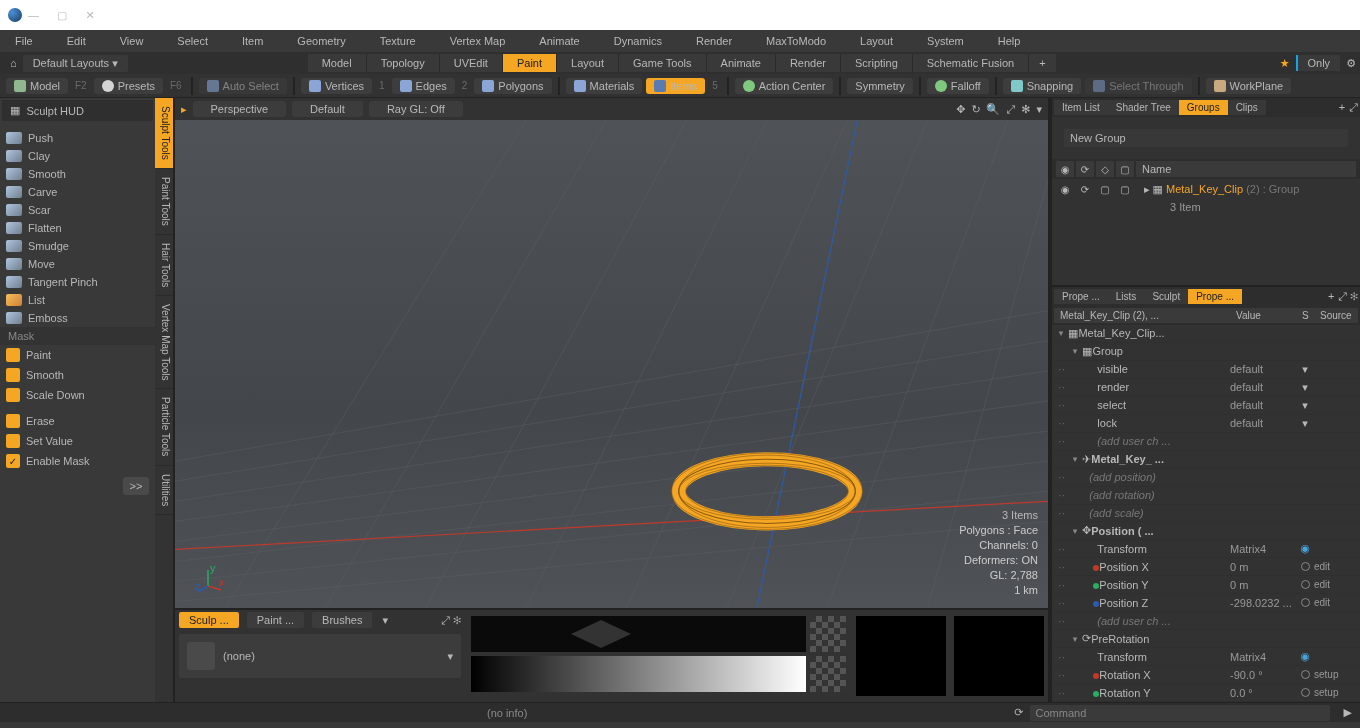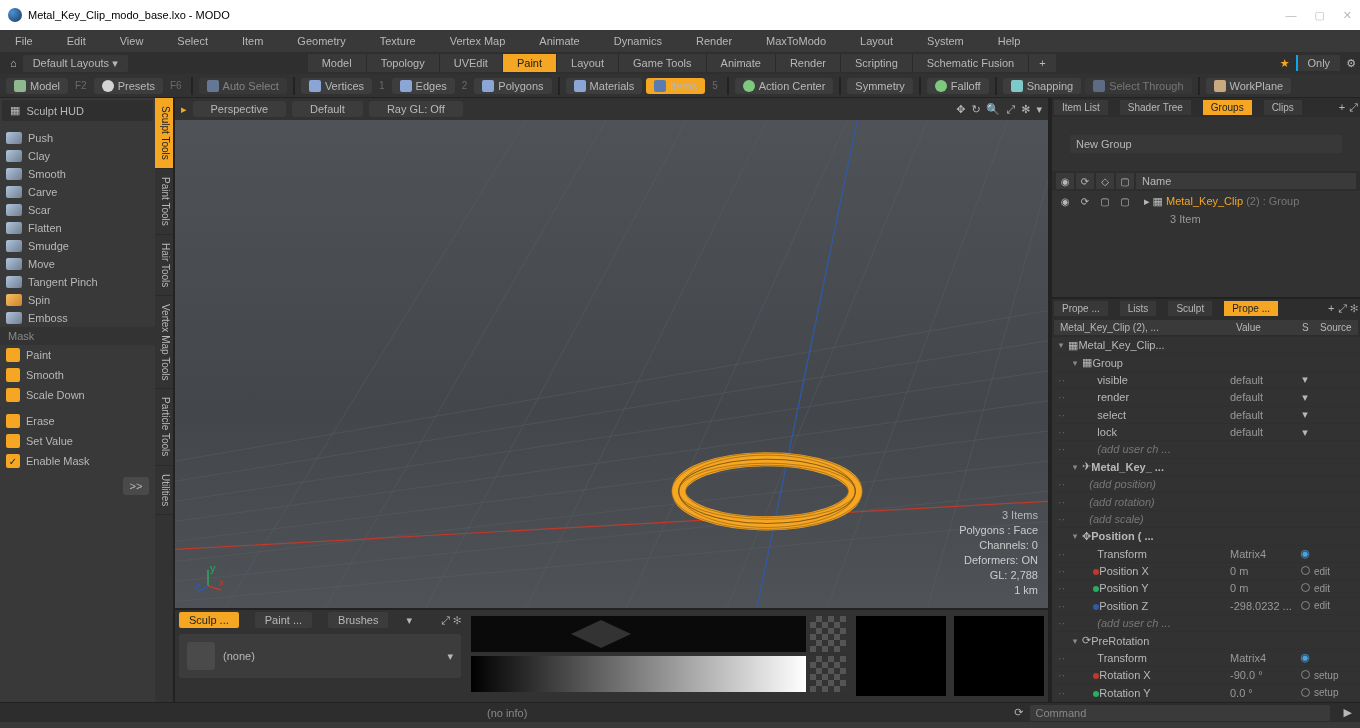--- a/index.html
+++ b/index.html
@@ -45,36 +45,36 @@
 .vptop{height:22px;background:#323232;display:flex;align-items:center;padding:0 6px;gap:6px}
 .vpdrop{background:#3c3c3c;padding:2px 18px;border-radius:3px}
 .vptop .ricons{margin-left:auto;display:flex;gap:6px;font-size:12px}
 .viewport{flex:1;position:relative;background:linear-gradient(180deg,#4f5358 0%,#43474c 60%,#4f5358 100%);overflow:hidden}
 .gridsvg{position:absolute;inset:0}
 .vpstats{position:absolute;right:10px;bottom:10px;text-align:right;color:#f5a623;font-size:11px;line-height:15px}
 .vpstats .wt{color:#ccc}
 .axiswidget{position:absolute;left:18px;bottom:12px;width:30px;height:30px}
 .btmstrip{height:94px;background:#323232;border-top:2px solid #222;display:flex}
 .btmleft{width:290px;display:flex;flex-direction:column}
-.btabs{display:flex;padding:2px 4px;gap:16px;align-items:center}
+.btabs{display:flex;padding:2px 4px;gap:8px;align-items:center}
 .btab{padding:2px 10px;background:#3c3c3c;border-radius:2px}
 .btab.act{background:#f5a623;color:#222}
 .nonebox{margin:4px;background:#3c3c3c;border-radius:3px;padding:8px;display:flex;align-items:center;gap:8px}
 .nonebox .sq{width:28px;height:28px;background:#4a4a4a;border-radius:3px}
 .gradstrip{flex:1;padding:6px;display:flex;flex-direction:column;gap:4px}
 .grow{display:flex;height:36px;gap:4px}
 .gbar{flex:1;background:#1a1a1a;position:relative}
 .gthumb{width:36px;height:36px;background:repeating-conic-gradient(#555 0 25%,#333 0 50%) 0 0/12px 12px}
 .blackbox{width:90px;background:#000;margin:6px 4px}
 .rightcol{width:310px;background:#323232;display:flex;flex-direction:column;border-left:2px solid #222}
-.rtabs{display:flex;padding:2px;gap:12px;align-items:center;background:#2d2d2d}
+.rtabs{display:flex;padding:2px;gap:0;align-items:center;background:#2d2d2d}
 .rtab{padding:2px 8px;background:#383838;font-size:10px}
 .rtab.act{background:#f5a623;color:#222}
 .rtabs .ricn{margin-left:auto;display:flex;gap:4px;font-size:11px}
-.newgrp{padding:3px 6px;background:#383838;margin:18px}
+.newgrp{padding:3px 6px;background:#383838;margin:12px}
 .ghdr{display:flex;background:#2d2d2d;padding:2px 4px;gap:2px}
 .ghdr .c{width:18px;height:16px;background:#3a3a3a;display:flex;align-items:center;justify-content:center;font-size:10px}
 .ghdr .nm{flex:1;padding:2px 6px;background:#3a3a3a}
 .grow2{display:flex;padding:2px 4px;gap:2px;align-items:center}
 .grow2 .c{width:18px;height:16px;display:flex;align-items:center;justify-content:center;font-size:10px}
 .gname{color:#f5a623;font-weight:500}
 .gsuffix{color:#777}
 .panel2{flex:1;display:flex;flex-direction:column;border-top:2px solid #222;overflow:hidden}
 .chdr{display:flex;background:#2d2d2d;padding:2px}
 .chdr span{padding:2px 6px;background:#3a3a3a;font-size:10px}
@@ -90,21 +90,20 @@
 .dotb{display:inline-block;width:6px;height:6px;border-radius:50%}
 .statusbar{height:20px;background:#2d2d2d;display:flex;align-items:center;border-top:1px solid #222}
 .statusbar .info{flex:1;text-align:center;color:#888}
 .cmdfld{width:300px;background:#3a3a3a;margin:12px 6px;padding:2px 6px;border-radius:2px;color:#888}
 </style>
 </head>
 <body>
 
 <div class="titlebar">
   <div class="logo"></div>
-  <div class="title">Metal_Key_Clip_modo_base.lxo - MODO</div>
   <div class="winbtns">
     <span>—</span>
     <span>▢</span>
     <span>✕</span>
   </div>
 </div>
 
 <div class="menubar">
   <span>File</span>
   <span>Edit</span>
@@ -253,21 +252,21 @@
       <div class="toolitem">
           <span class="ti"></span>
           <span>Move</span>
         </div>
       <div class="toolitem">
           <span class="ti"></span>
           <span>Tangent Pinch</span>
         </div>
       <div class="toolitem">
           <span class="ti" style="background:linear-gradient(135deg,#f5c060,#d08030)"></span>
-          <span>Spin</span>
+          <span>List</span>
         </div>
       <div class="toolitem">
           <span class="ti"></span>
           <span>Emboss</span>
         </div>
       <div class="sectlbl">Mask</div>
       <div class="maski">
           <span class="mi"></span>
           <span>Paint</span>
         </div>

